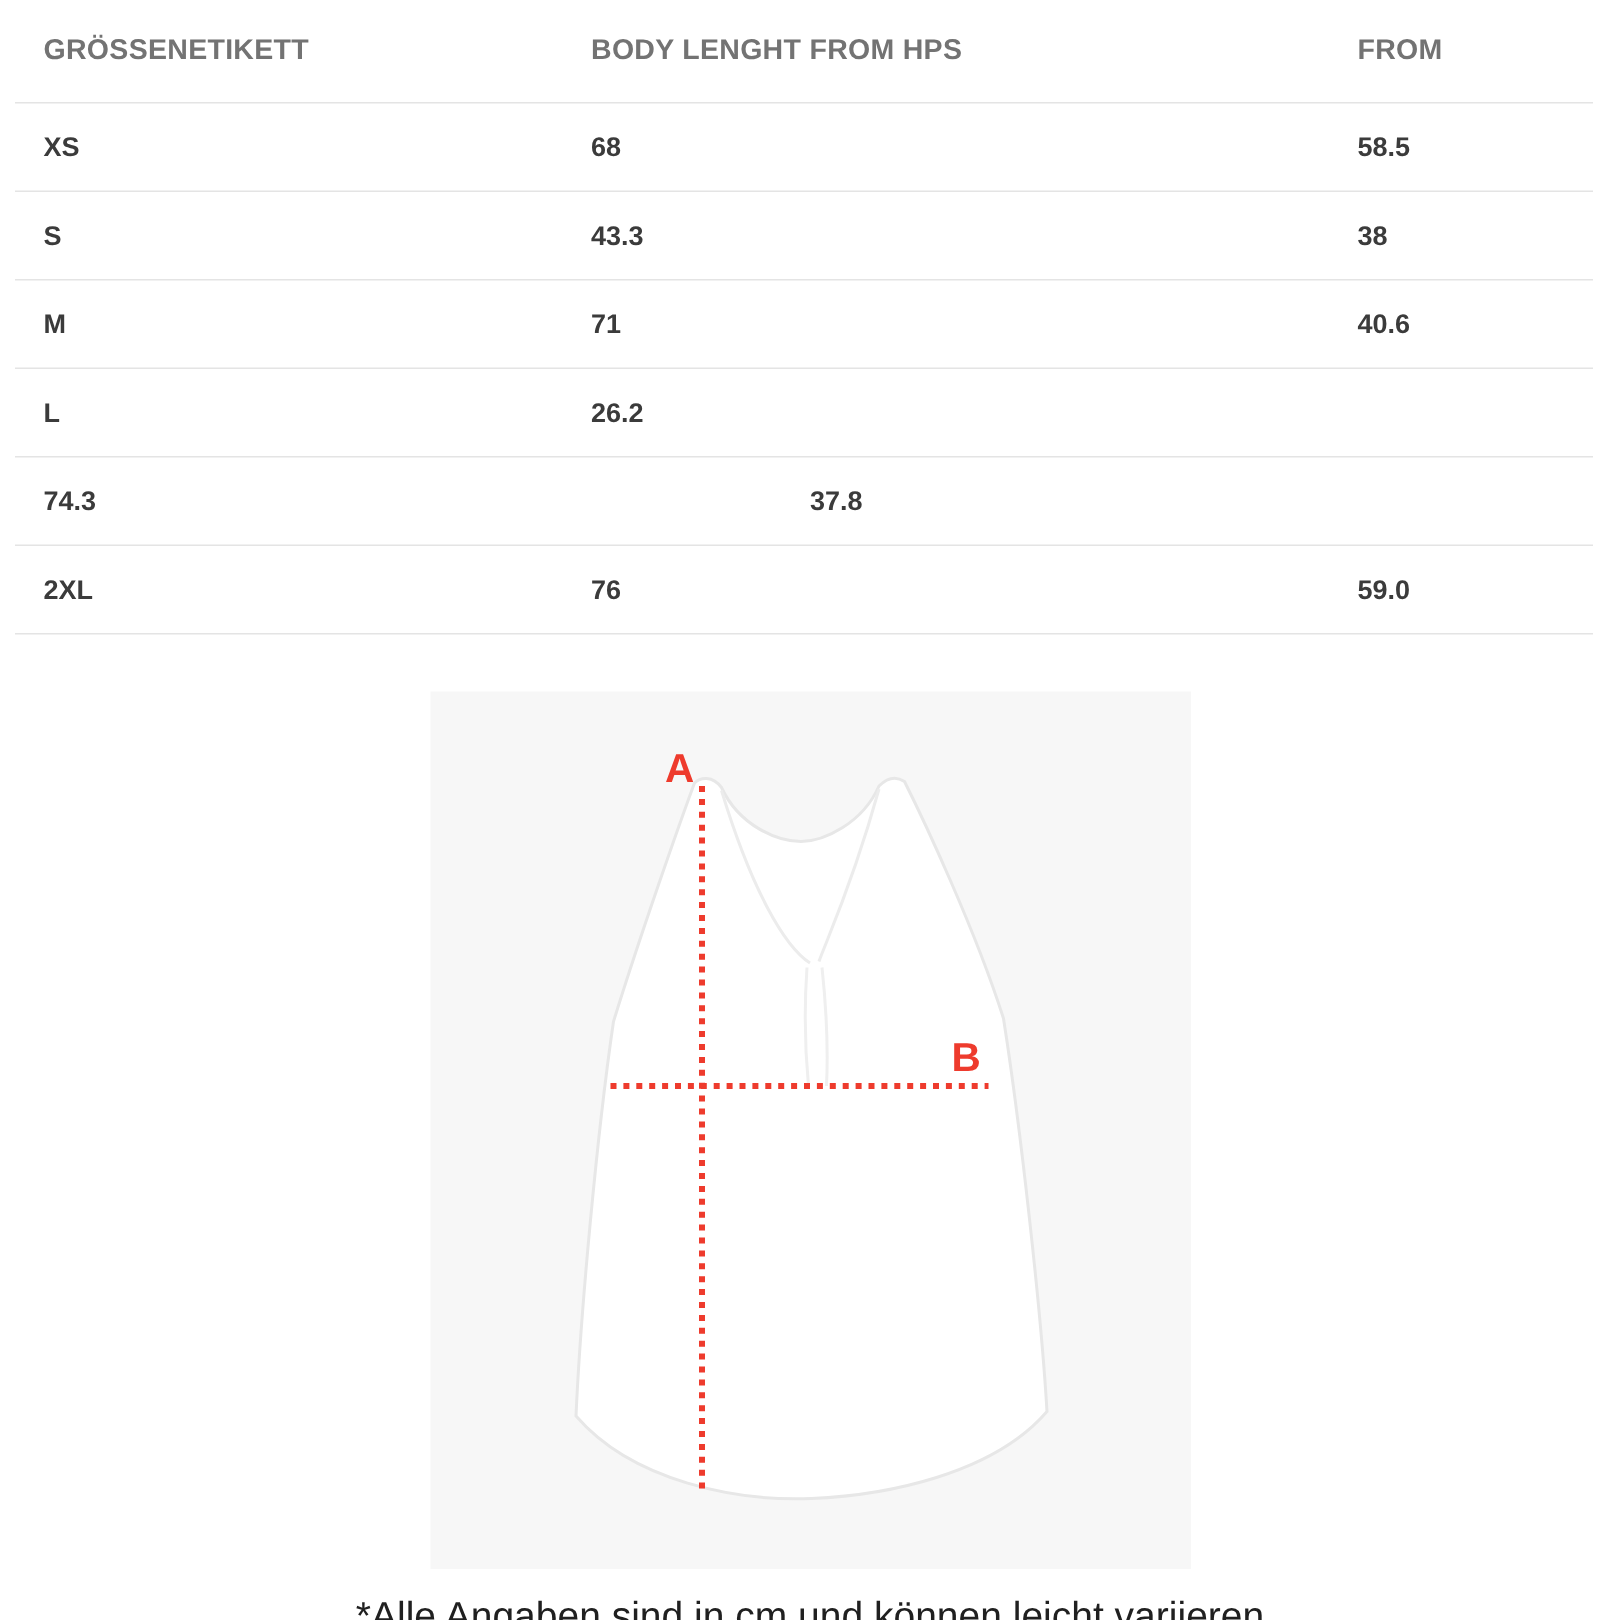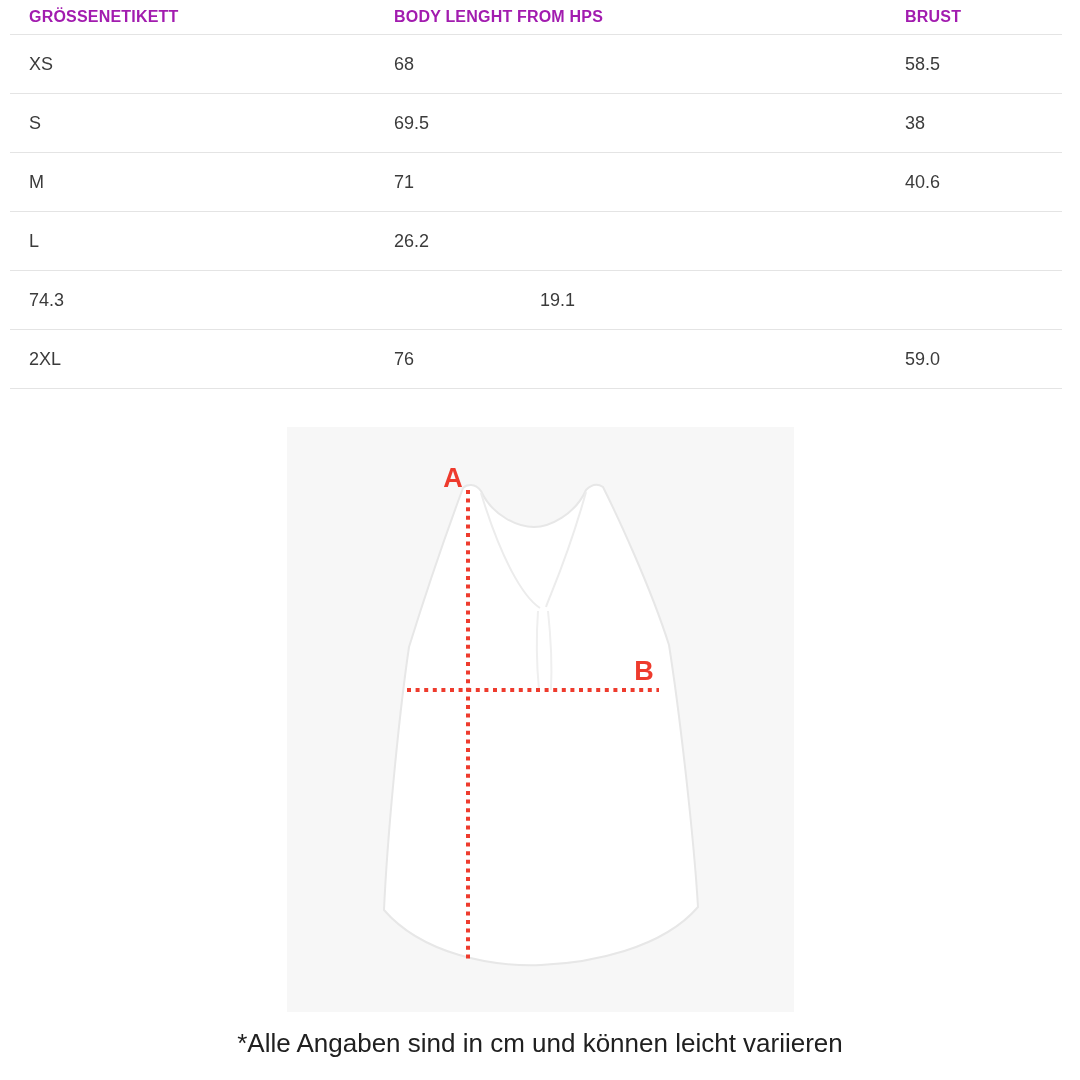--- a/index.html
+++ b/index.html
@@ -16,26 +16,27 @@
     color: #3b3b3b;
   }
   .trow {
     display: flex;
     align-items: center;
     height: 59px;
     border-bottom: 1px solid #e4e4e4;
     font-size: 18px;
     color: #3b3b3b;
     padding-left: 19px;
+    font-weight: bold;
   }
   .trow.thead {
-    height: 35px;
+    height: 69px;
     font-weight: bold;
-    color: #a21caf;
-    font-size: 16px;
+    color: #737373;
+    font-size: 19px;
     letter-spacing: 0.2px;
   }
   .c1 { flex: 0 0 365px; }
   .c2 { flex: 0 0 511px; }
   .c3 { flex: 1 1 auto; }
 
   
   .diagram-wrap {
     margin-top: 38px;
     display: flex;
@@ -57,45 +58,45 @@
   }
 </style>
 </head>
 <body>
 
 <div class="size-table">
 
   <div class="trow thead">
     <div class="c1">GRÖSSENETIKETT</div>
     <div class="c2">BODY LENGHT FROM HPS</div>
-    <div class="c3">BRUST</div>
+    <div class="c3">FROM</div>
   </div>
 
   <div class="trow">
     <div class="c1">XS</div>
     <div class="c2">68</div>
     <div class="c3">58.5</div>
   </div>
   <div class="trow">
     <div class="c1">S</div>
-    <div class="c2">69.5</div>
+    <div class="c2">43.3</div>
     <div class="c3">38</div>
   </div>
   <div class="trow">
     <div class="c1">M</div>
     <div class="c2">71</div>
     <div class="c3">40.6</div>
   </div>
   <div class="trow">
     <div class="c1">L</div>
     <div class="c3">26.2</div>
   </div>
   <div class="trow">
     <div class="c2">74.3</div>
-    <div class="c3">19.1</div>
+    <div class="c3">37.8</div>
   </div>
   <div class="trow">
     <div class="c1">2XL</div>
     <div class="c2">76</div>
     <div class="c3">59.0</div>
   </div>
 
 </div>
 
 <div class="diagram-wrap">

